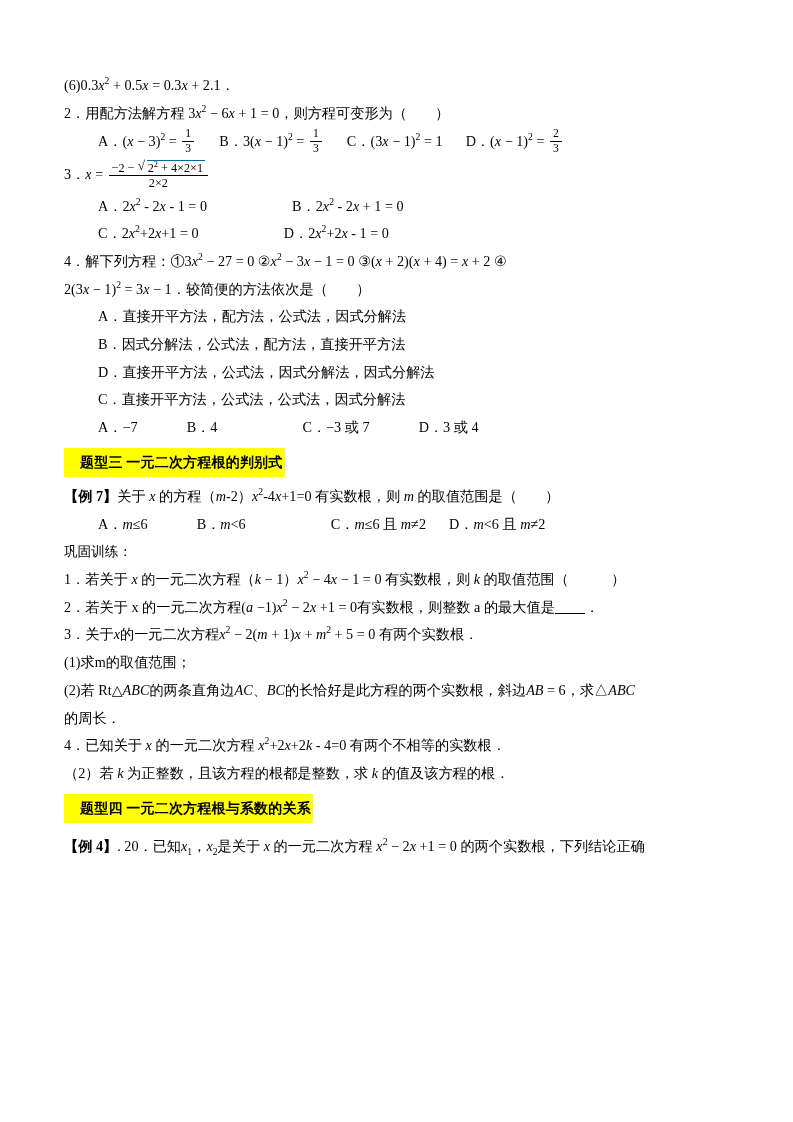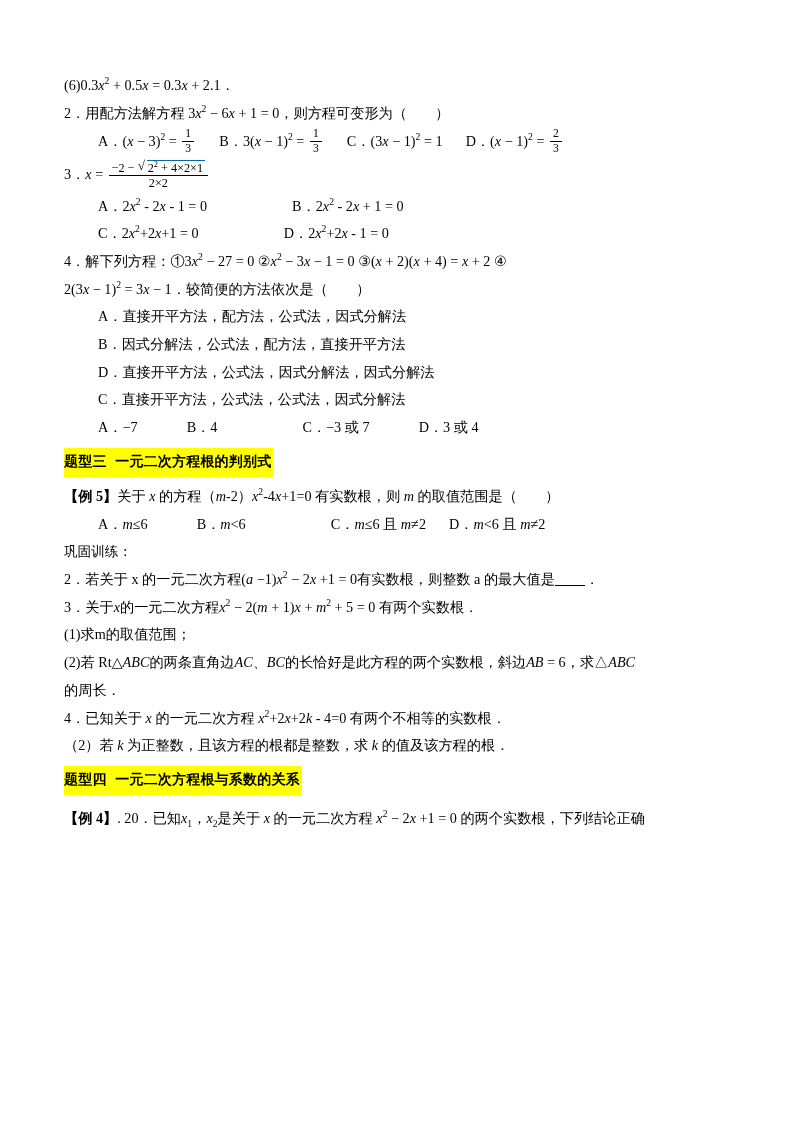--- a/index.html
+++ b/index.html
@@ -70,24 +70,24 @@
     display: block;
     padding-left: 34px;
   }
   .opt {
     display: inline-block;
   }
 
   .heading-hl {
     background: #ffff00;
     font-weight: bold;
-    font-family: Liberation Mono, monospace;
+    font-family: Liberation Serif, serif;
     font-size: 14px;
     display: inline-block;
-    padding: 1px 2px 1px 0;
+    padding: 1px 2px 1px 16px;
     letter-spacing: 0.2px;
   }
   .heading-row {
     margin-top: 6px;
     margin-bottom: 3px;
   }
   .bold { font-weight: bold; }
   .gu {
     font-weight: normal;
     font-family: "Liberation Sans", sans-serif;
@@ -164,36 +164,39 @@
       <span class="opt">C．−3 或 7</span>
       <span class="gap"></span>
       <span class="opt">D．3 或 4</span>
     </div>
 
     <div class="heading-row">
       <span class="heading-hl">题型三 一元二次方程根的判别式</span>
     </div>
 
     <div class="line indent1" style="margin-top:6px;">
-      <span class="bold">【例 5】</span>关于 <span class="mi">x</span> 的方程（<span class="mi">m</span>-2）<span class="mi">x</span><span class="sup">2</span>-4<span class="mi">x</span>+1=0 有实数根，则 <span class="mi">m</span> 的取值范围是（　　）
+      <span class="bold">【例 7】</span>关于 <span class="mi">x</span> 的方程（<span class="mi">m</span>-2）<span class="mi">x</span><span class="sup">2</span>-4<span class="mi">x</span>+1=0 有实数根，则 <span class="mi">m</span> 的取值范围是（　　）
     </div>
     <div class="opt-row">
       <span class="opt">A．<span class="mi">m</span>≤6</span>
       <span class="gap"></span>
       <span class="opt">B．<span class="mi">m</span>&lt;6</span>
       <span class="gap-lg"></span>
       <span class="opt">C．<span class="mi">m</span>≤6 且 <span class="mi">m</span>≠2</span>
       <span class="gap-xs"></span>
       <span class="opt">D．<span class="mi">m</span>&lt;6 且 <span class="mi">m</span>≠2</span>
     </div>
 
     <div class="line indent1">
       <span class="gu">巩固训练：</span>
     </div>
 
+    <div class="line indent1">
+      1．若关于 <span class="mi">x</span> 的一元二次方程（<span class="mi">k</span> − 1）<span class="mi">x</span><span class="sup">2</span> − 4<span class="mi">x</span> − 1 = 0 有实数根，则 <span class="mi">k</span> 的取值范围（　　　）
+    </div>
 
     <div class="line indent1">
       2．若关于 x 的一元二次方程(<span class="mi">a</span> −1)<span class="mi">x</span><span class="sup">2</span> − 2<span class="mi">x</span> +1 = 0有实数根，则整数 a 的最大值是<span class="blank-ul"></span>．
     </div>
 
     <div class="line indent1">
       3．关于<span class="mi">x</span>的一元二次方程<span class="mi">x</span><span class="sup">2</span> − 2(<span class="mi">m</span> + 1)<span class="mi">x</span> + <span class="mi">m</span><span class="sup">2</span> + 5 = 0 有两个实数根．
     </div>
     <div class="line indent1">(1)求m的取值范围；</div>
     <div class="line indent1">

